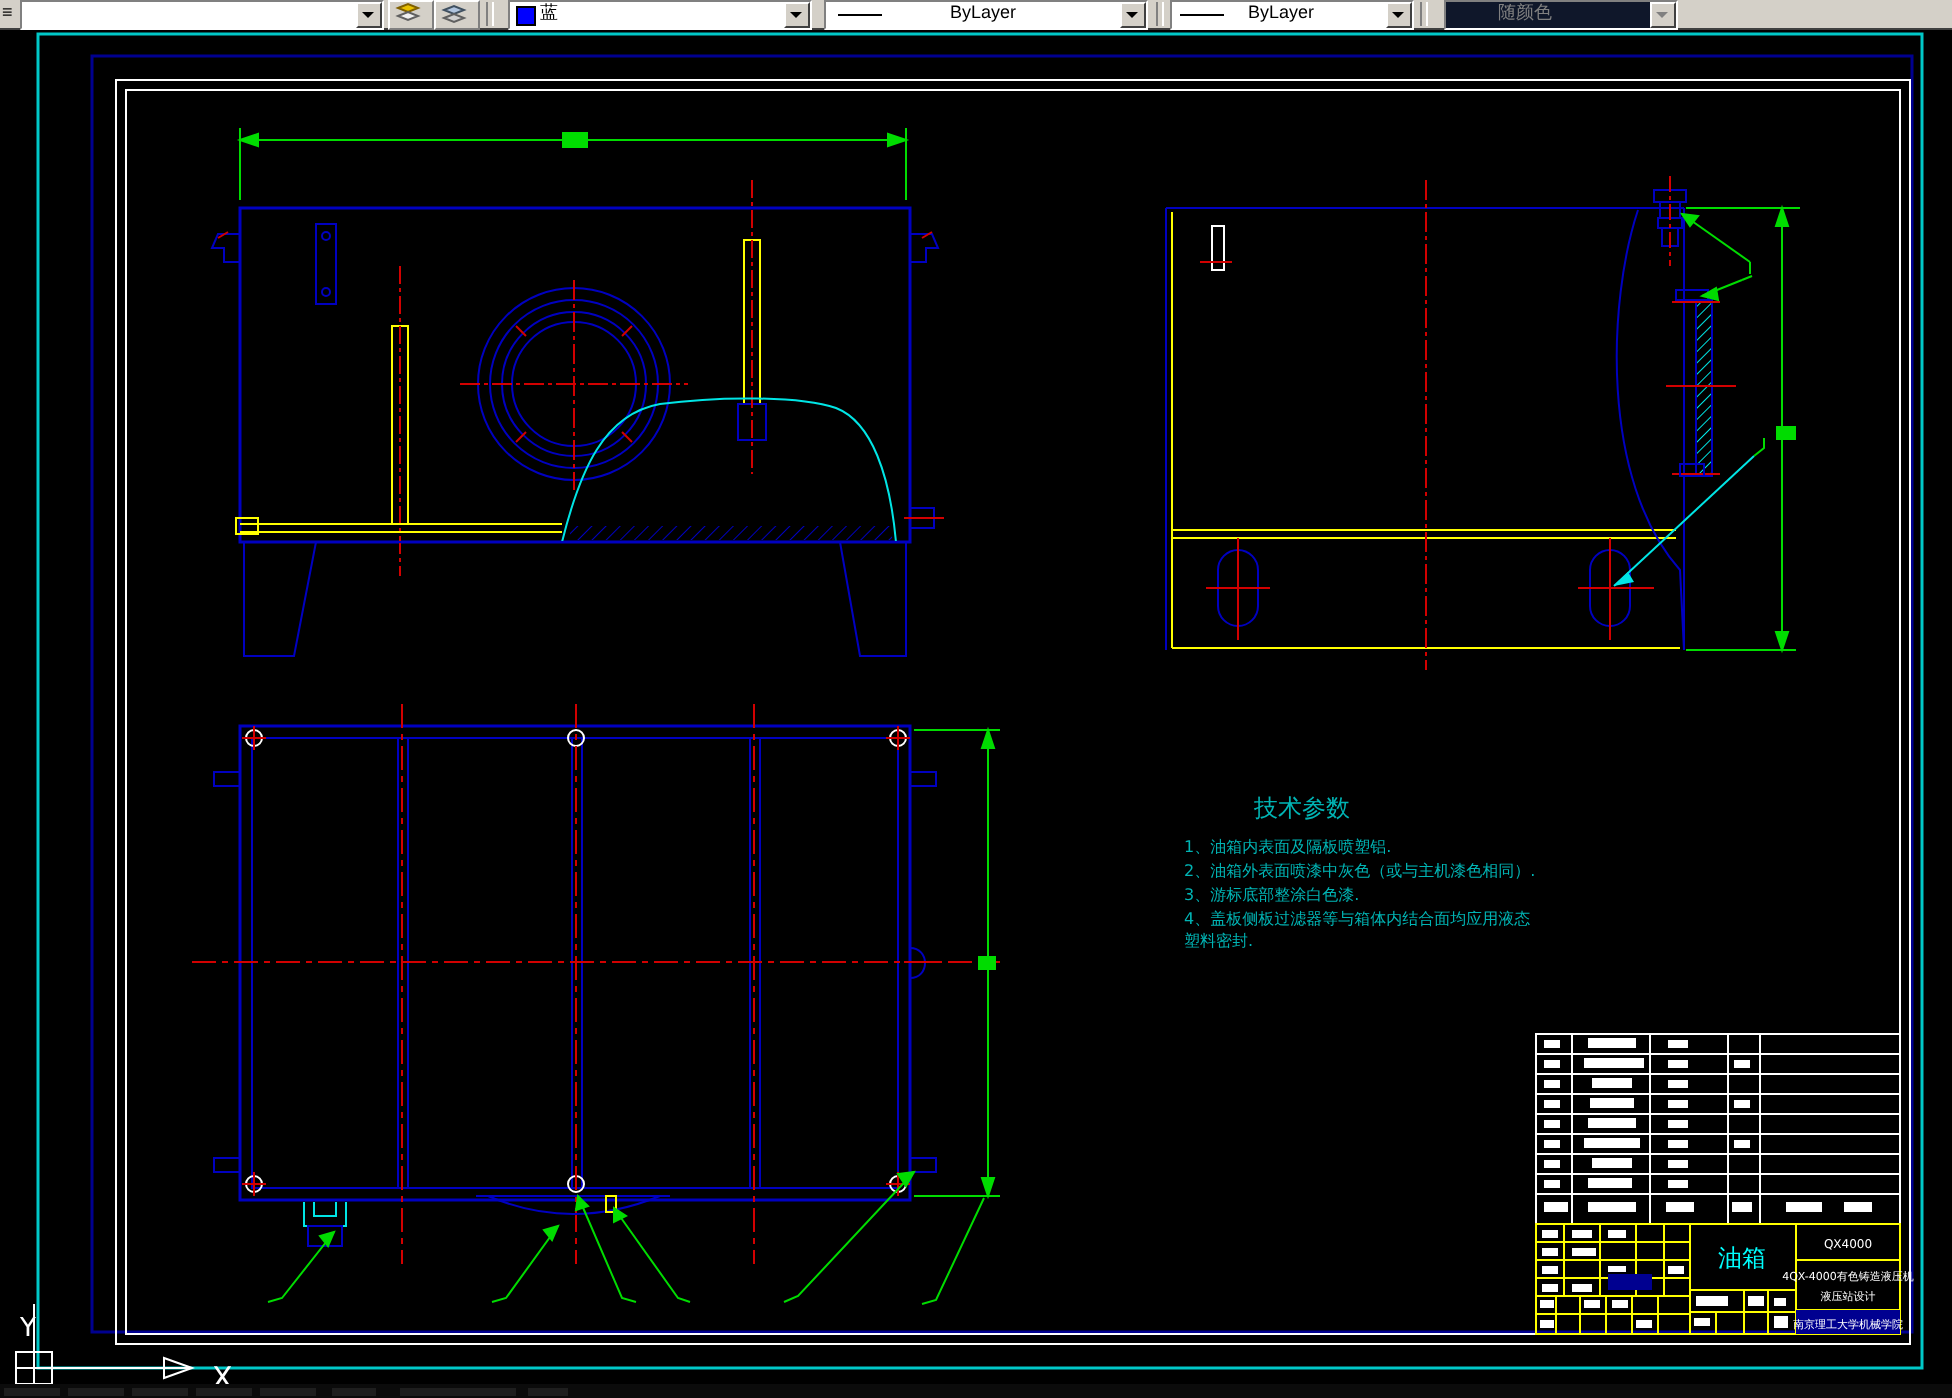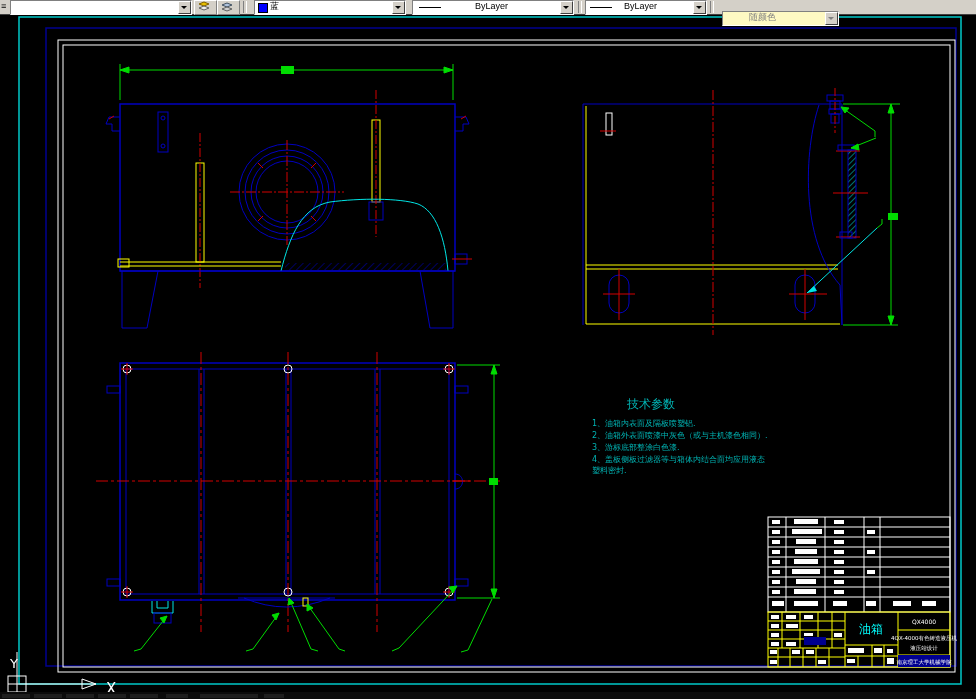--- a/index.html
+++ b/index.html
@@ -11,21 +11,21 @@
            border-bottom:1px solid #404040;z-index:5;}
   .combo{position:absolute;top:0;height:13px;background:#fff;
          border:1px solid;border-color:#808080 #fff #fff #808080;
          font-size:9px;line-height:11px;color:#000;white-space:nowrap;}
   .combo .val{position:absolute;left:4px;top:0;}
   .combo .linesample{position:absolute;top:6px;width:22px;height:1px;background:#000;}
   .combo .arrow{position:absolute;right:0;top:0;width:11px;height:11px;background:#d4d0c8;
         border:1px solid;border-color:#fff #404040 #404040 #fff;}
   .combo .arrow:after{content:"";position:absolute;left:2px;top:4px;border:3px solid transparent;
         border-top-color:#000;}
-  .combo.disabled{background:#fef9c3;color:#808080;margin-top:11px;}
+  .combo.disabled{background:#0f172a;color:#808080;}
   .combo.disabled .arrow:after{border-top-color:#808080;}
   .swatch{position:absolute;left:3px;top:2px;width:8px;height:8px;background:#0000ff;
         border:1px solid #000;}
   .tb-btn{position:absolute;top:0;width:21px;height:13px;background:#d4d0c8;
         border:1px solid;border-color:#fff #808080 #808080 #fff;}
   .sep{position:absolute;top:1px;width:2px;height:12px;
         border-left:1px solid #808080;border-right:1px solid #fff;}
   .menu-frag{position:absolute;left:1px;top:2px;width:7px;height:9px;color:#000;
         font-size:9px;line-height:9px;}
   

